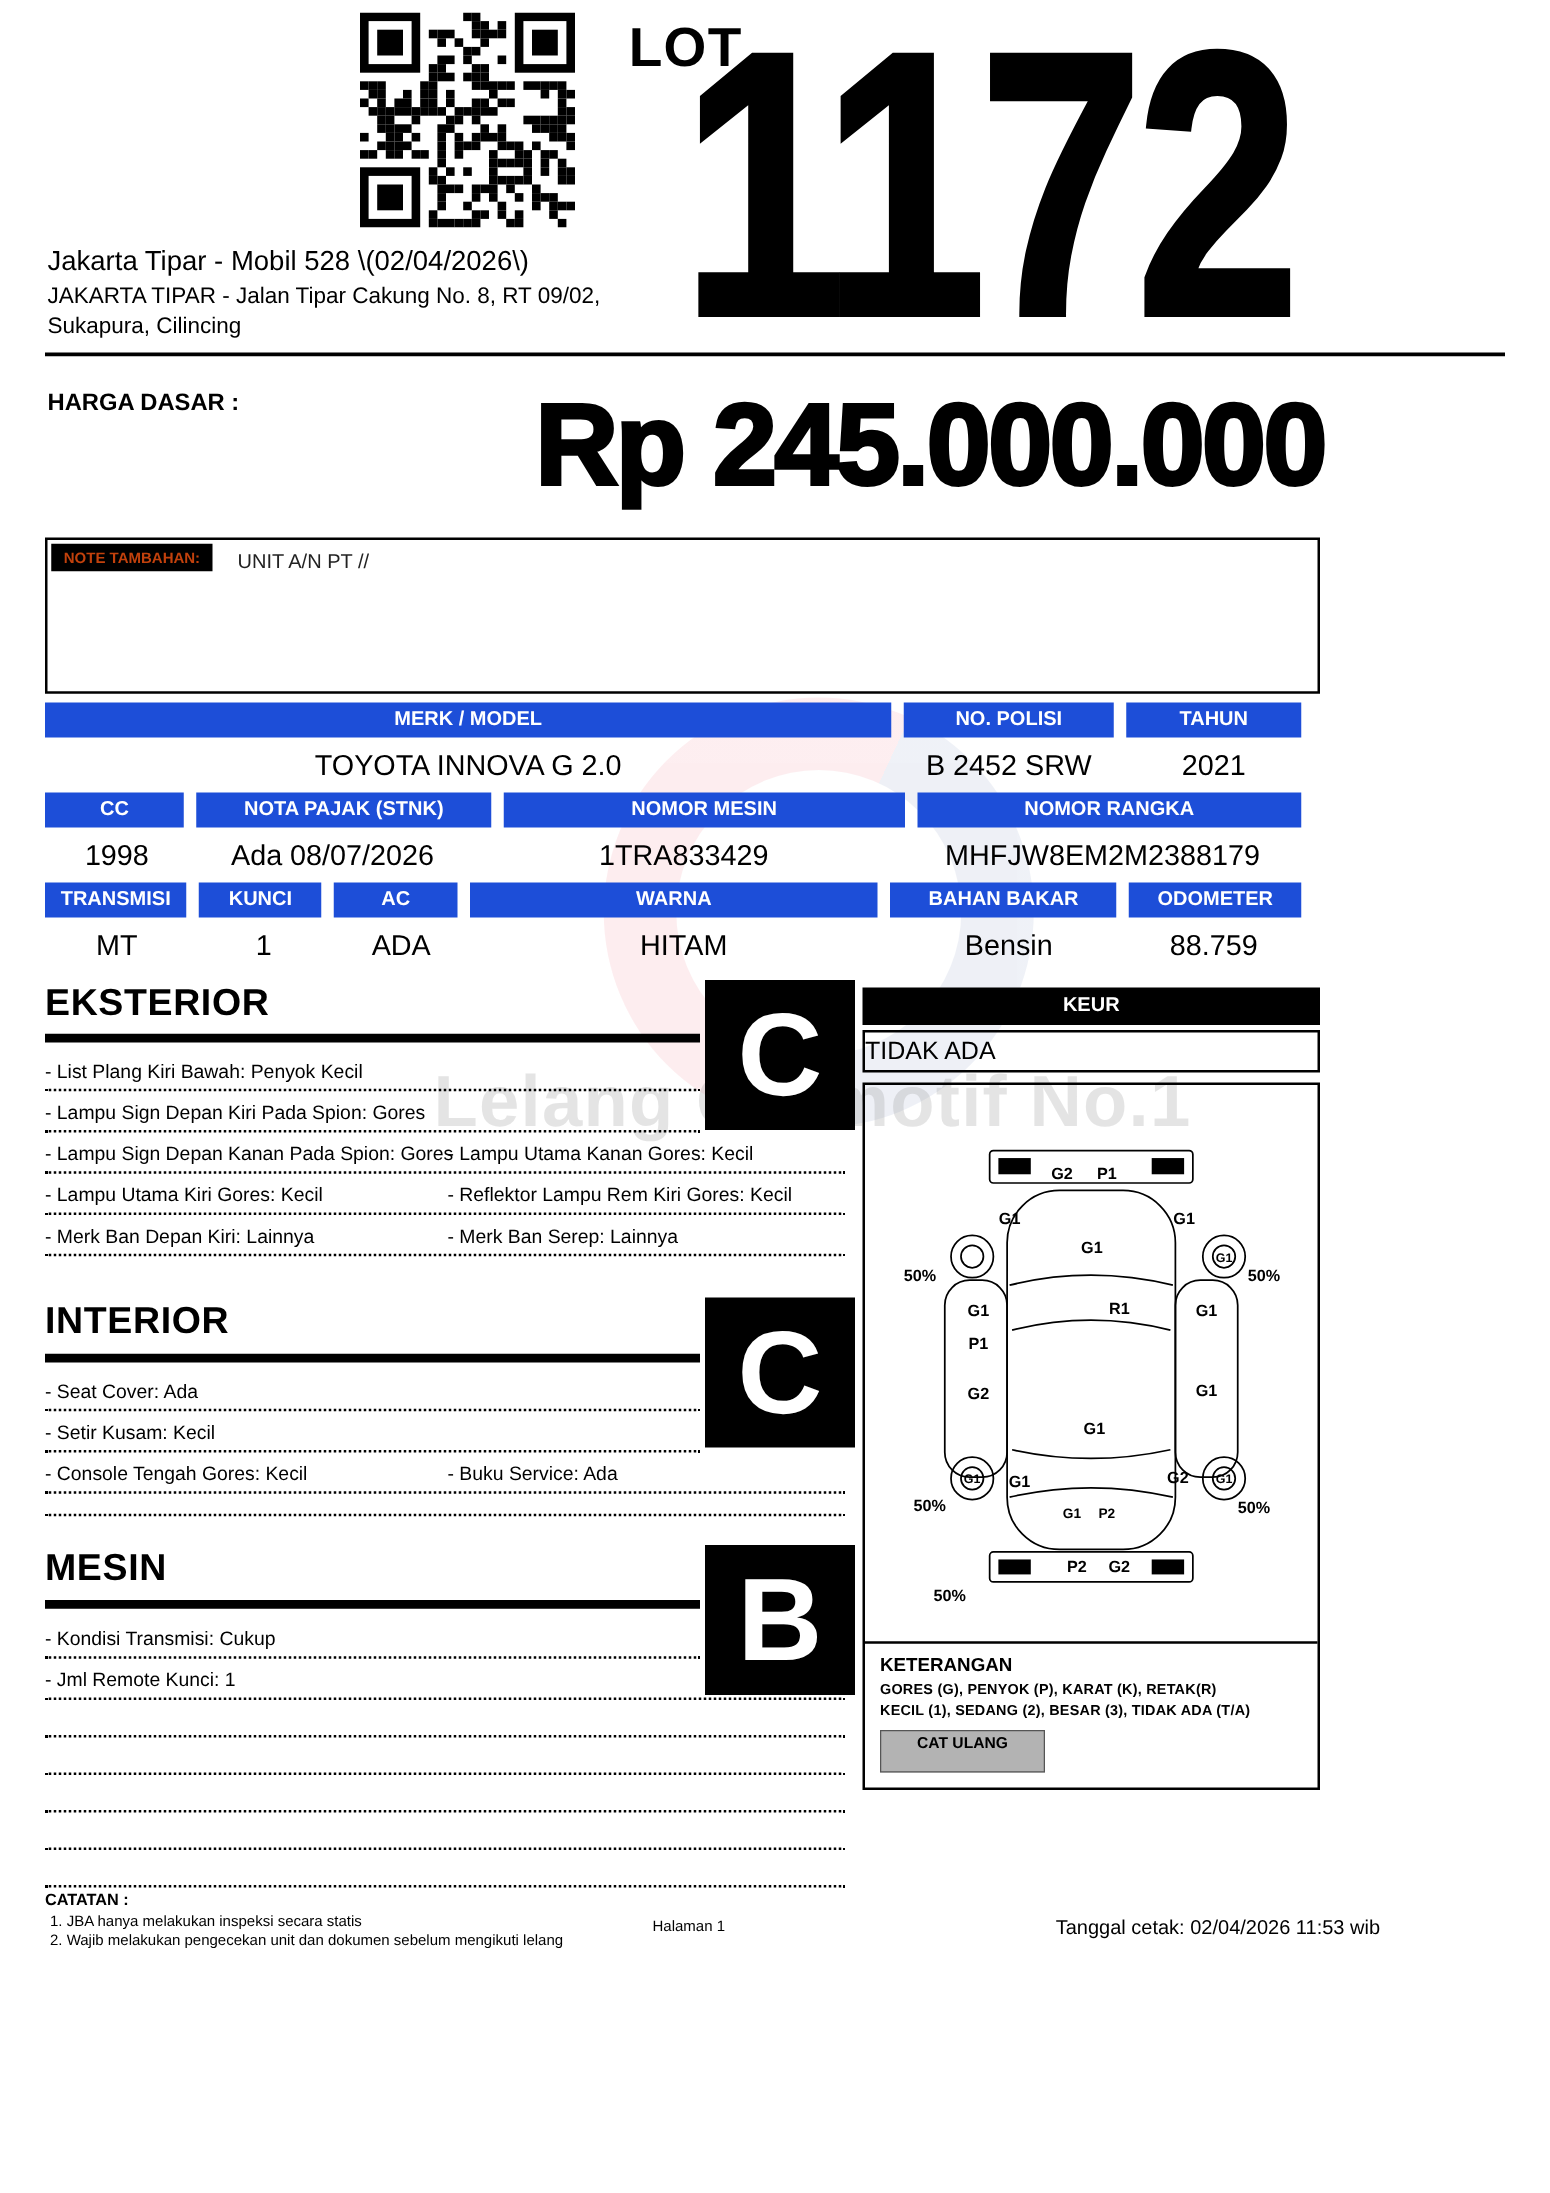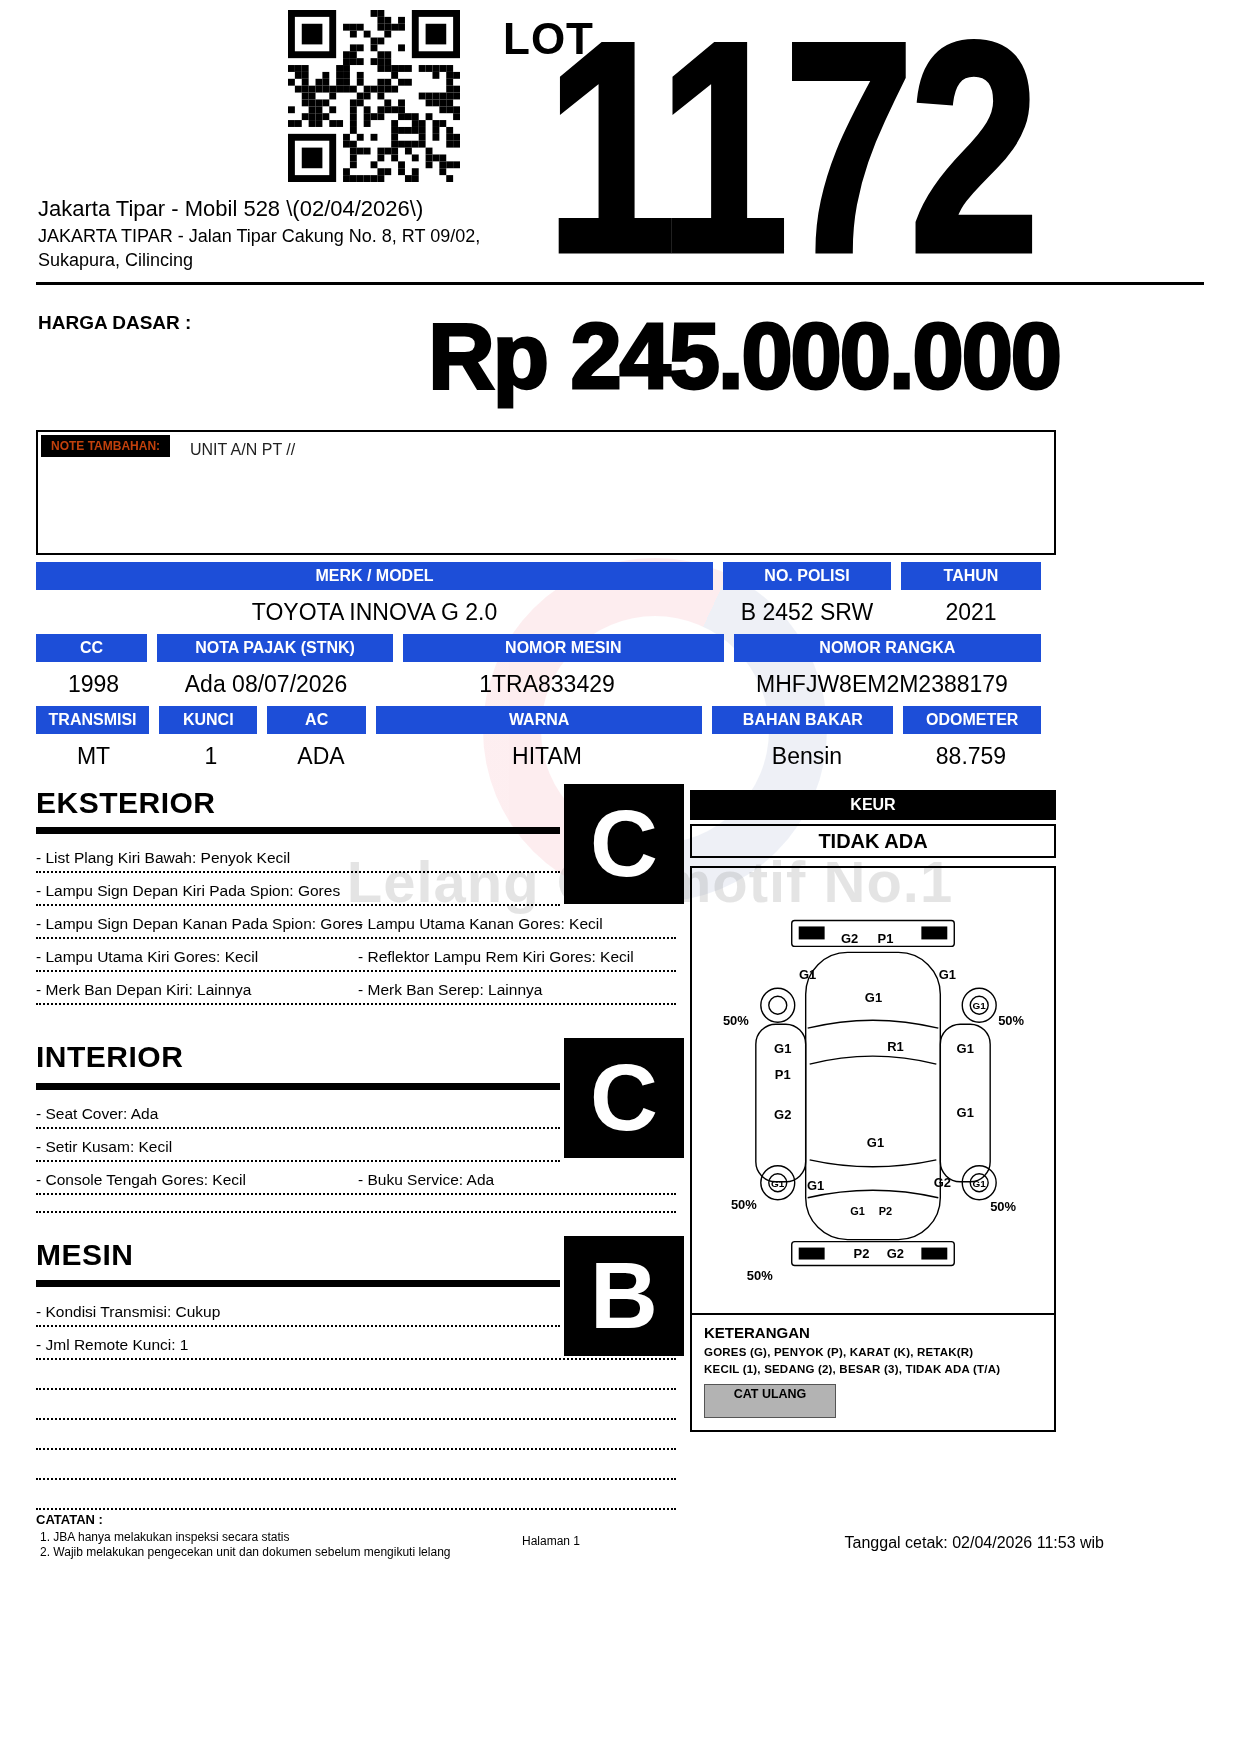--- a/index.html
+++ b/index.html
@@ -47,22 +47,22 @@
     align-items:center;justify-content:center;font-size:94px;font-weight:bold}
   .item-row{border-bottom:2px dotted #000;height:31px;font-size:15.5px;padding-top:7px;white-space:nowrap}
   .item-row .rcol{position:absolute;left:322px;top:7px}
   .narrow{width:524px}
   .wide{width:640px}
 
   
   .panel{left:690px;top:790px;width:366px}
   .keur-hdr{background:#000;color:#fff;font-weight:bold;font-size:16px;text-align:center;
     height:30px;line-height:30px}
-  .keur-val{margin-top:4px;border:2px solid #000;height:34px;line-height:30px;text-align:center;
-    font-size:20px;font-weight:bold}
+  .keur-val{margin-top:4px;border:2px solid #000;height:34px;line-height:30px;text-align:left;
+    font-size:20px;font-weight:normal}
   .panel-box{margin-top:8px;border:2px solid #000}
   .diagram{height:445px;position:relative}
   .diagram svg{display:block}
   .ket{border-top:2px solid #000;padding:9px 12px 12px 12px}
   .ket-title{font-size:15px;font-weight:bold}
   .ket-line{font-size:11.5px;font-weight:bold;margin-top:5px;letter-spacing:.2px}
   .ket-badge{margin-top:9px;width:132px;height:34px;line-height:19px;text-align:center;
     background:#b3b3b3;border:1px solid #555;font-size:12.5px;font-weight:bold}
 
   

